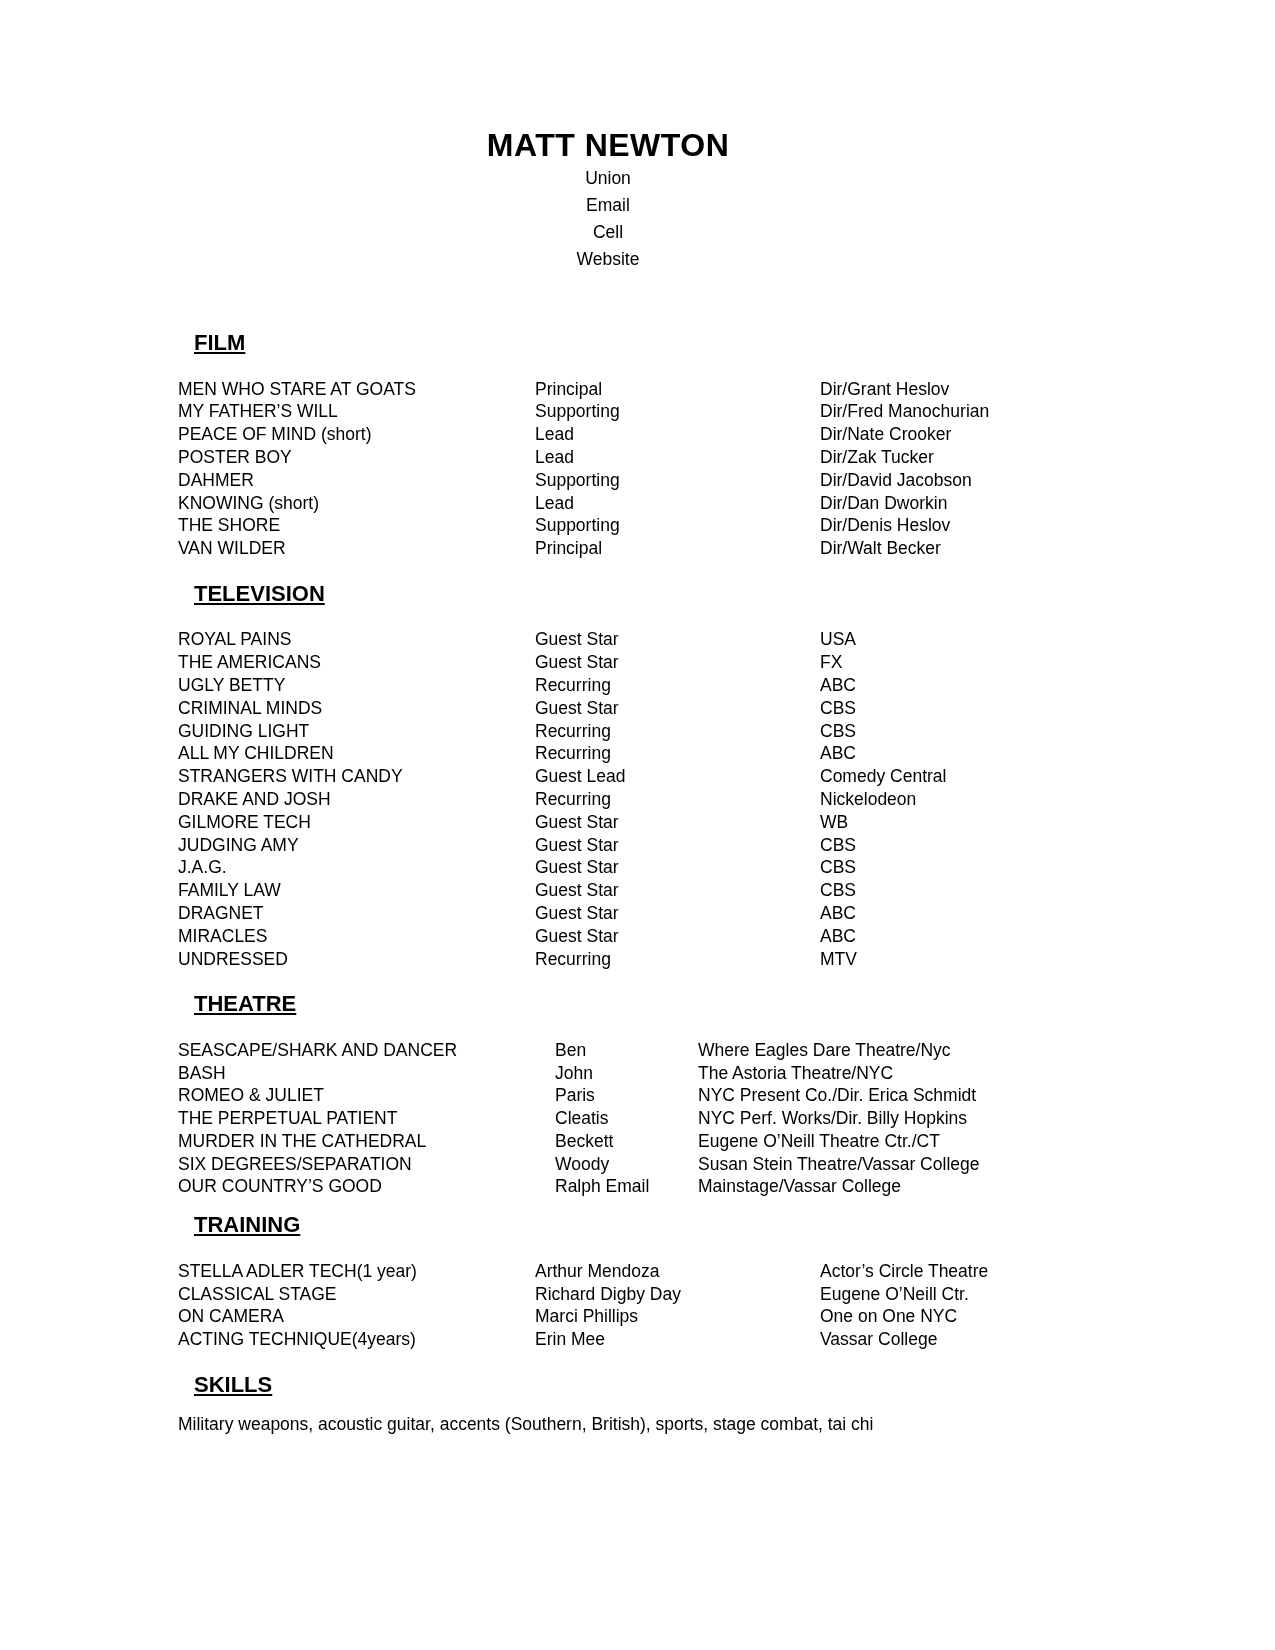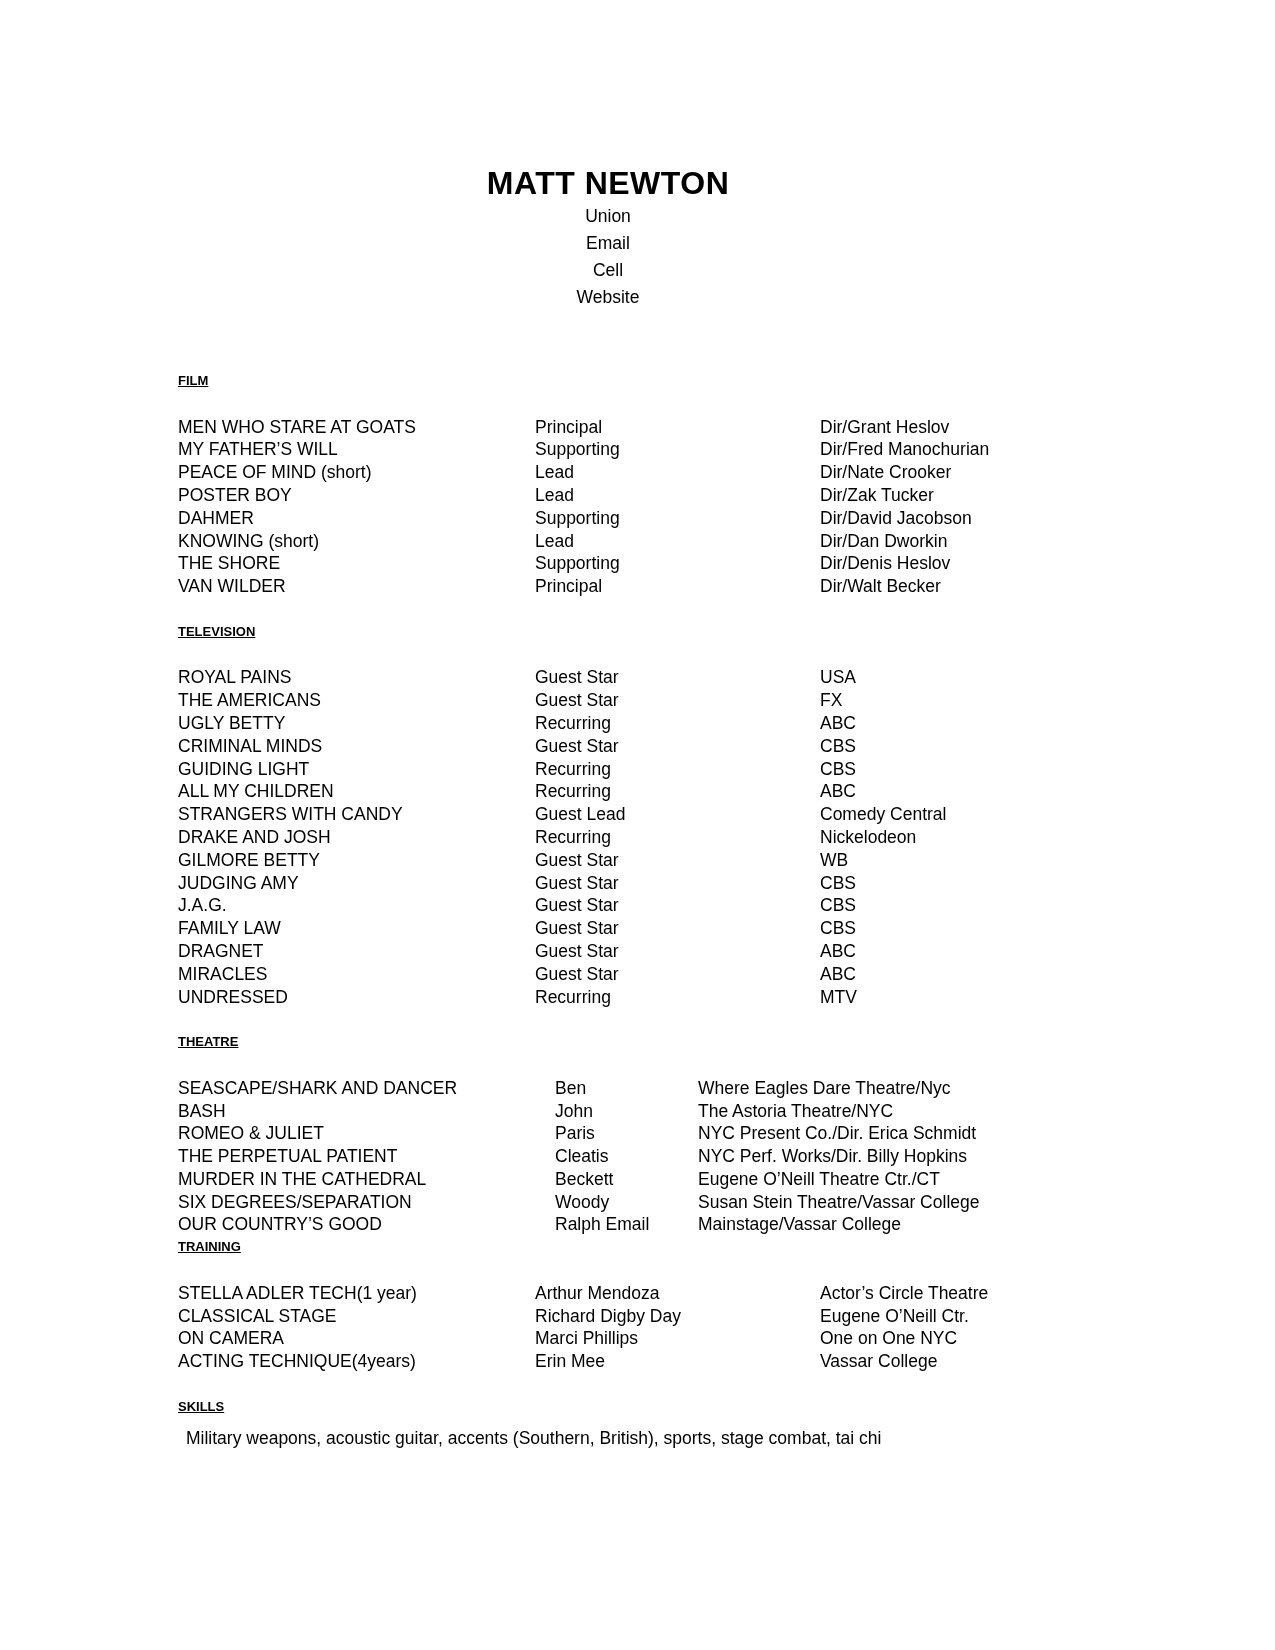--- a/index.html
+++ b/index.html
@@ -9,46 +9,46 @@
     background: #ffffff;
     color: #000000;
     font-family: "Liberation Sans", "DejaVu Sans", sans-serif;
     font-size: 17.5px;
     -webkit-font-smoothing: antialiased;
   }
   .page { padding: 125px 0 0 178px; }
   .content { width: 860px; }
 
   
-  .header { text-align: center; margin-top: 38px; }
+  .header { text-align: center; }
   .resume-name {
     font-size: 32px;
     font-weight: bold;
     line-height: 40px;
     letter-spacing: 0.5px;
   }
   .contact-line { line-height: 27px; }
 
   
   .main { margin-top: 59px; }
   .section-heading {
     font-weight: bold;
     text-decoration: underline;
     line-height: 22.8px;
-    margin: 0;
-    font-size: 13px;
+    margin: 16px;
+    font-size: 22px;
   }
   .gap-before { margin-top: 22.8px; }
   .rows { margin-top: 22.8px; }
   .row { display: flex; line-height: 22.8px; white-space: nowrap; }
   .c1 { width: 357px; flex: 0 0 auto; }
   .c2 { width: 285px; flex: 0 0 auto; }
   .grid-theatre .c2 { width: 143px; margin-left: 20px; }
   .c3 { flex: 1 1 auto; }
-  .skills-text { line-height: 22.8px; margin: 8px; }
+  .skills-text { line-height: 22.8px; margin: 0; }
 </style>
 </head>
 <body>
 
 <div class="page">
   <div class="content">
 
     <div class="header">
       <div class="resume-name">MATT NEWTON</div>
       <div class="contact-block">
@@ -161,21 +161,21 @@
               <span class="c3">Comedy Central</span>
             </div>
 
             <div class="row">
               <span class="c1">DRAKE AND JOSH</span>
               <span class="c2">Recurring</span>
               <span class="c3">Nickelodeon</span>
             </div>
 
             <div class="row">
-              <span class="c1">GILMORE BETTY</span>
+              <span class="c1">GILMORE TECH</span>
               <span class="c2">Guest Star</span>
               <span class="c3">WB</span>
             </div>
 
             <div class="row">
               <span class="c1">JUDGING AMY</span>
               <span class="c2">Guest Star</span>
               <span class="c3">CBS</span>
             </div>
 

